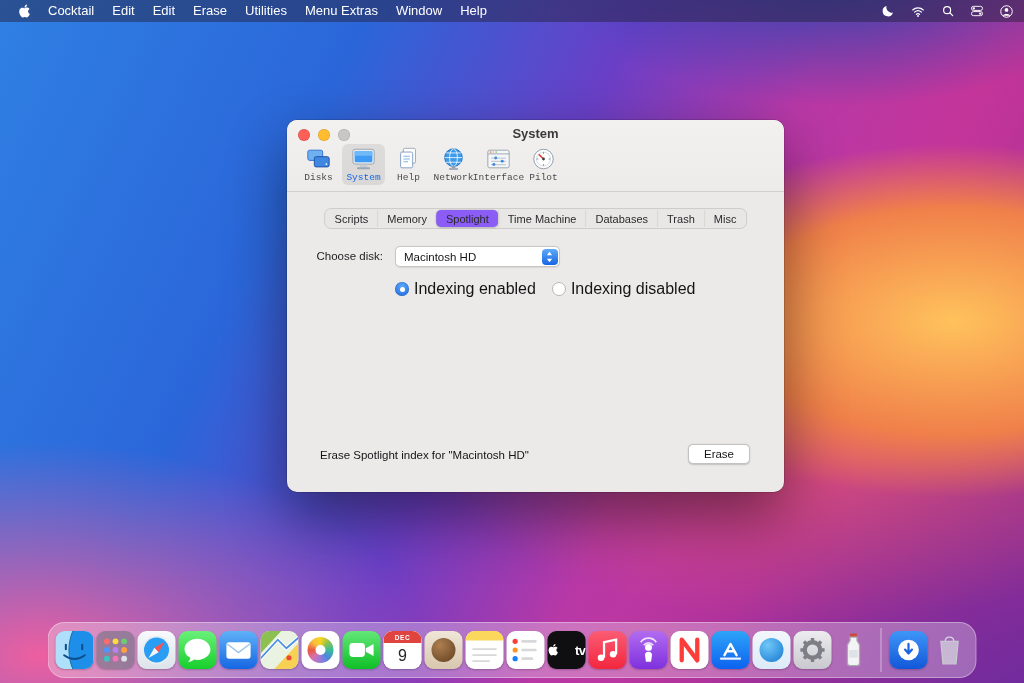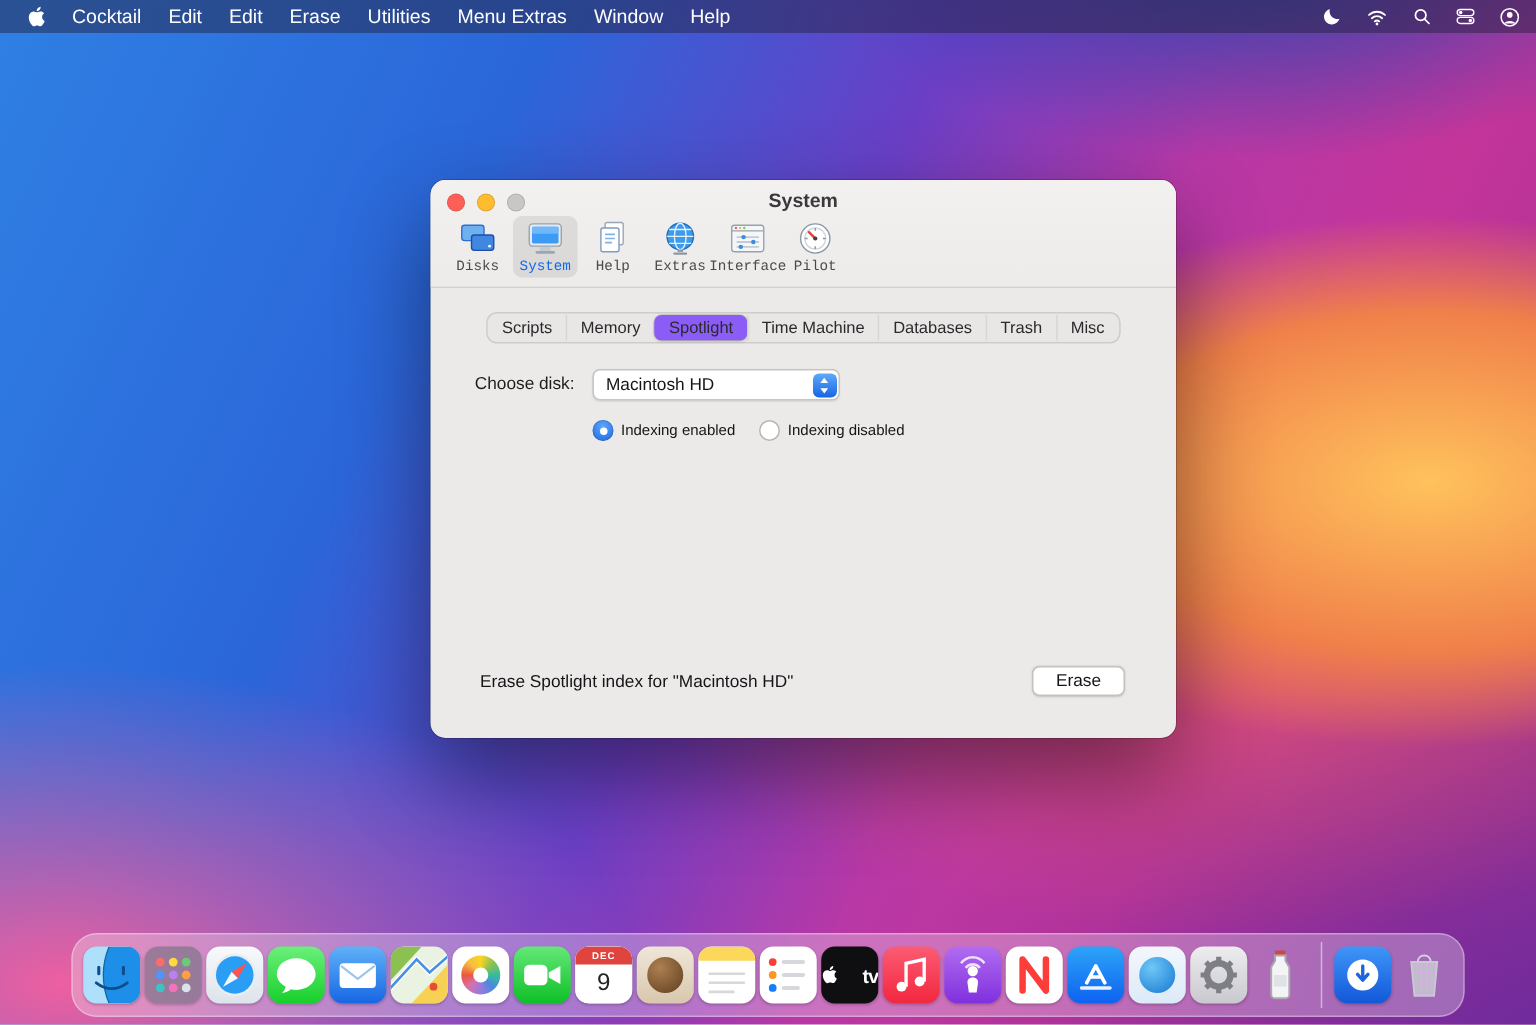--- a/index.html
+++ b/index.html
@@ -55,21 +55,21 @@
   .popup-value{flex:1;font-size:11.5px;padding-left:8px;color:#151517;}
   .popup-stepper{width:16px;height:16px;margin-right:1.5px;border-radius:4px;flex:none;
     background:linear-gradient(#5FA9F8,#1766E3);display:flex;align-items:center;justify-content:center;}
   
   .radios{position:absolute;top:88px;left:108px;display:flex;gap:16px;}
   .radio{display:flex;align-items:center;gap:5px;}
   .radio-circle{width:14px;height:14px;border-radius:50%;position:relative;box-sizing:border-box;flex:none;}
   .radio-circle.on{background:radial-gradient(circle at 50% 32%,#5FA9F8,#1766E3);box-shadow:inset 0 0 0 0.5px rgba(0,0,0,0.2);}
   .radio-circle.on::after{content:"";position:absolute;left:4.5px;top:4.5px;width:5px;height:5px;border-radius:50%;background:#fff;}
   .radio-circle.off{background:#fff;border:1px solid #B9B7B5;}
-  .radio-label{font-size:10px;color:#151517;}
+  .radio-label{font-size:16px;color:#151517;}
   
   .erase-caption{position:absolute;left:33px;top:257px;font-size:11.5px;color:#151517;}
   .erase-btn{position:absolute;right:34px;top:252px;width:62px;height:20px;background:#fff;
     border:0.5px solid #C4C2C0;border-radius:5px;font-size:11.5px;color:#151517;box-sizing:border-box;
     display:flex;align-items:center;justify-content:center;box-shadow:0 0.5px 1.5px rgba(0,0,0,0.18);}
   
   .dock{position:absolute;left:50%;bottom:5px;transform:translateX(-50%);z-index:40;
     display:flex;align-items:center;gap:3px;padding:5px 7px;
     background:rgba(250,250,252,0.30);border:0.5px solid rgba(255,255,255,0.35);
     border-radius:17px;backdrop-filter:blur(25px);}
@@ -196,21 +196,21 @@
         <div class="tool">
           <span>
             <svg viewBox="0 0 28 28">
               <circle cx="14" cy="12.5" r="9.5" fill="#3D9BE9" stroke="#1B6FC0"></circle>
               <ellipse cx="14" cy="12.5" rx="4.2" ry="9.5" fill="none" stroke="rgba(255,255,255,.85)"></ellipse>
               <path d="M4.5 12.5h19M6 7.5h16M6 17.5h16" stroke="rgba(255,255,255,.85)" fill="none"></path>
               <rect x="12" y="22" width="4" height="1.6" fill="#8A97A5"></rect>
               <rect x="9" y="24" width="10" height="1.6" rx="0.8" fill="#8A97A5"></rect>
             </svg>
           </span>
-          <span class="tool-label">Extras</span>
+          <span class="tool-label">Network</span>
         </div>
         <div class="tool">
           <span>
             <svg viewBox="0 0 28 28">
               <rect x="2.5" y="4.5" width="23" height="19" rx="2" fill="#F4F6F8" stroke="#98A2AD"></rect>
               <path d="M2.5 8.5h23" stroke="#98A2AD"></path>
               <circle cx="5.5" cy="6.5" r="0.9" fill="#E06C60"></circle>
               <circle cx="8.5" cy="6.5" r="0.9" fill="#E8C35A"></circle>
               <circle cx="11.5" cy="6.5" r="0.9" fill="#7BC86C"></circle>
               <path d="M6 13h16M6 16.5h16M6 20h16" stroke="#C2CBD4" stroke-width="1.3"></path>

